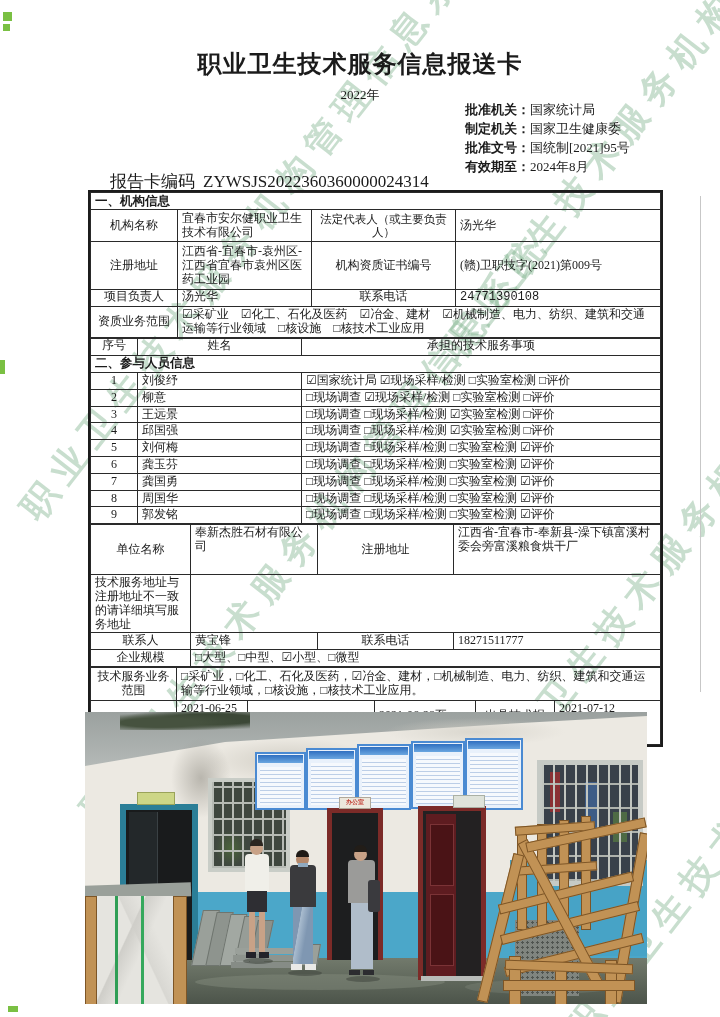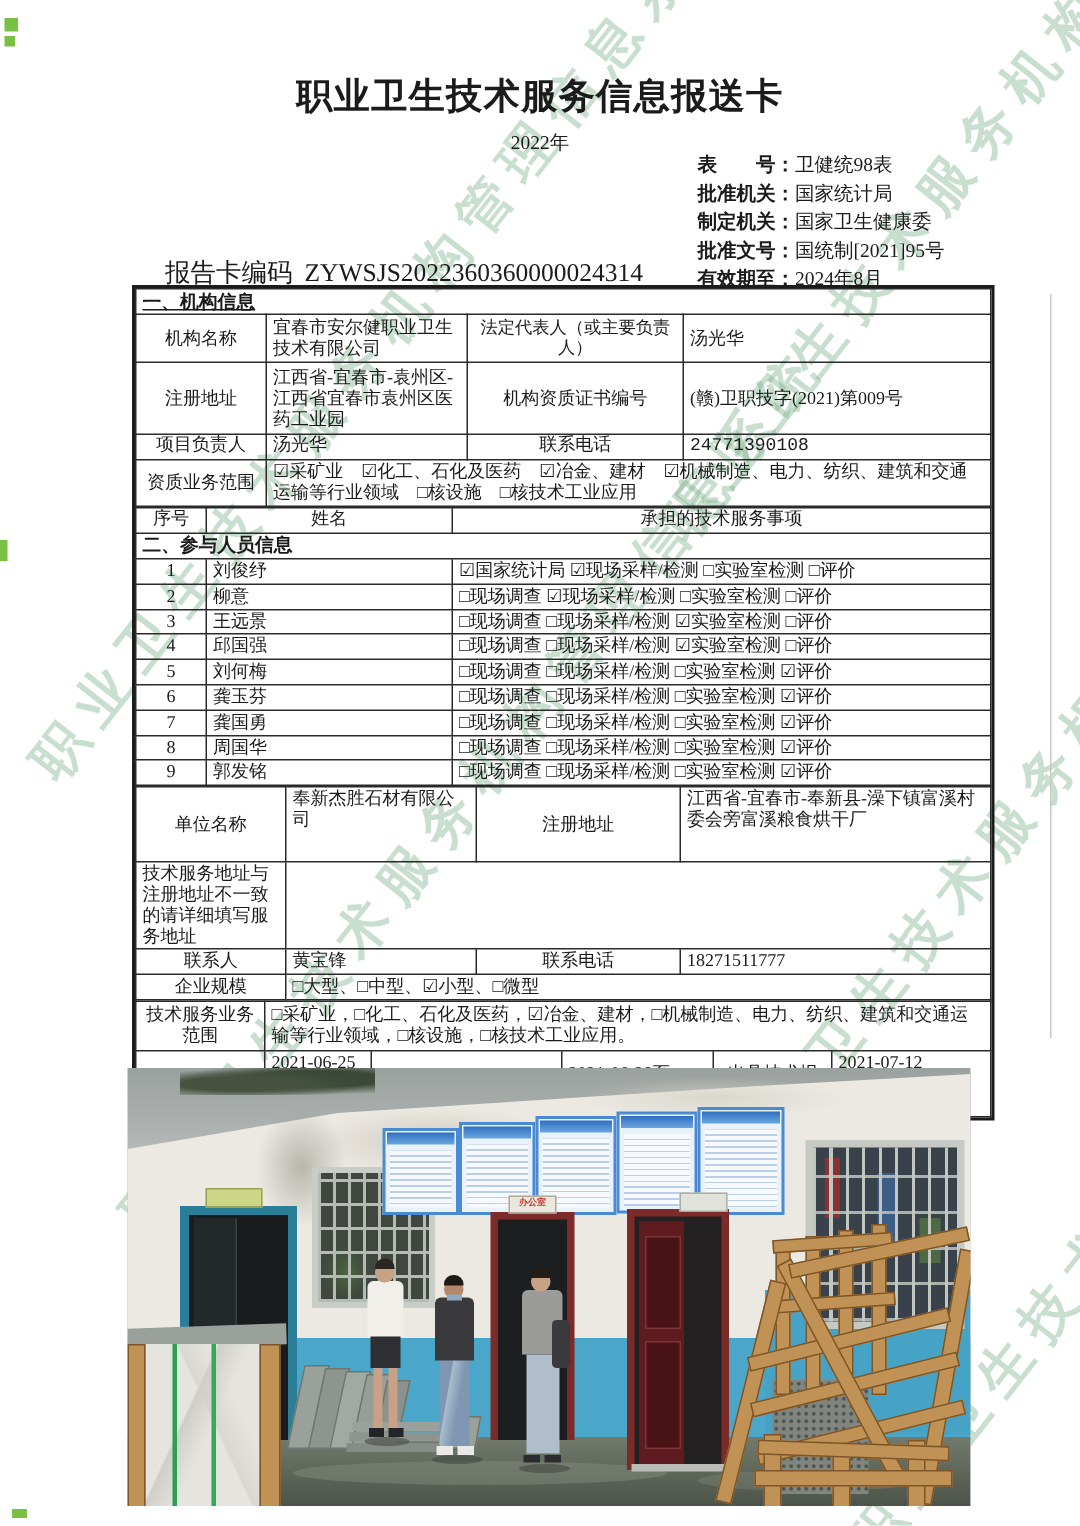--- a/index.html
+++ b/index.html
@@ -33,21 +33,21 @@
 
   
   .doc{left:88px;top:190px;width:571px;border:2px solid #1c1c1c;background:rgba(255,255,255,0);}
   table.t{border-collapse:collapse;width:100%;table-layout:fixed;font-size:12px;}
   table.t td{border:1px solid #2a2a2a;padding:1px 4px;line-height:1.15;overflow:hidden;vertical-align:middle;}
   td.sec{font-weight:bold;font-size:12.5px;padding-left:6px;}
   td.lab{text-align:center;}
   td.labsm{text-align:center;font-size:11.5px;}
   td.val{text-align:left;}
   td.ctr{text-align:center;}
-  .rh15{height:15px;} .rh16{height:16px;font-family:Liberation Mono, monospace;} .rh17{height:17px;text-decoration:underline;}
+  .rh15{height:15px;} .rh16{height:16px;font-family:Liberation Mono, monospace;} .rh17{height:17px;}
   .rh28{height:28px;} .rh29{height:29px;} .rh32{height:32px;} .rh33{height:33px;}
   .rh40{height:40px;} .rh48{height:48px;} .rh50{height:50px;}
   .staff-name{padding-left:10px;}
 
   
   .ph{left:85px;top:712px;width:562px;height:292px;overflow:hidden;
       background:linear-gradient(#9ba19f,#adb2b0 40px,#b8bdba 60px);}
   .ph div{position:absolute;}
   .ph-foliage{left:35px;top:0;width:130px;height:18px;
       background:radial-gradient(ellipse at 30% 60%,#46523f 30%,transparent 65%),
@@ -190,21 +190,20 @@
 <div class="wm wm5">职业卫生技术服务机构管理信息系统</div>
 <div class="regmark rm1"></div>
 <div class="regmark rm2"></div>
 <div class="regmark rm3"></div>
 <div class="regmark rm4"></div>
 <div class="abs edge-line"></div>
 
 <div class="abs title">职业卫生技术服务信息报送卡</div>
 <div class="abs year">2022年</div>
 <div class="abs meta">
-  <div><span class="ml">表　　号：</span><span>卫健统98表</span></div>
   <div><span class="ml">批准机关：</span><span>国家统计局</span></div>
   <div><span class="ml">制定机关：</span><span>国家卫生健康委</span></div>
   <div><span class="ml">批准文号：</span><span>国统制[2021]95号</span></div>
   <div><span class="ml">有效期至：</span><span>2024年8月</span></div>
 </div>
 <div class="abs repcode">
   <span class="rl">报告卡编码</span><span>ZYWSJS2022360360000024314</span>
 </div>
 
 <div class="abs doc">

